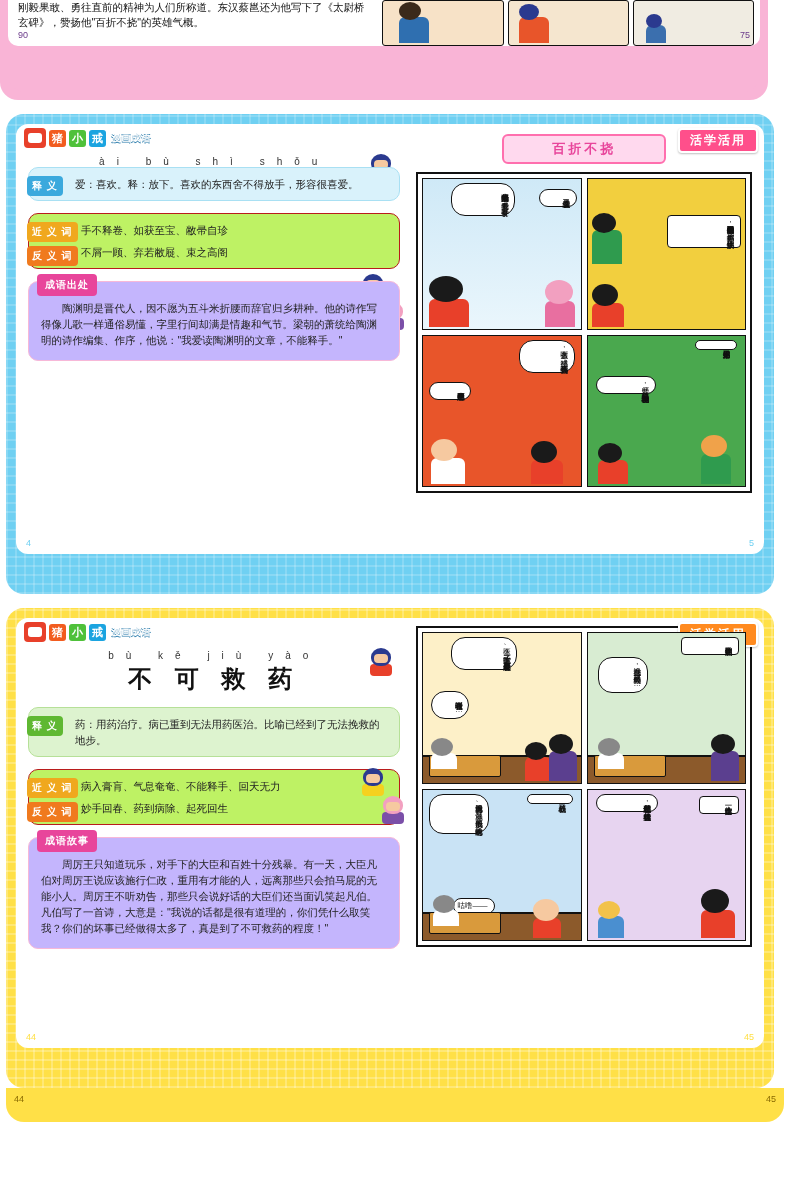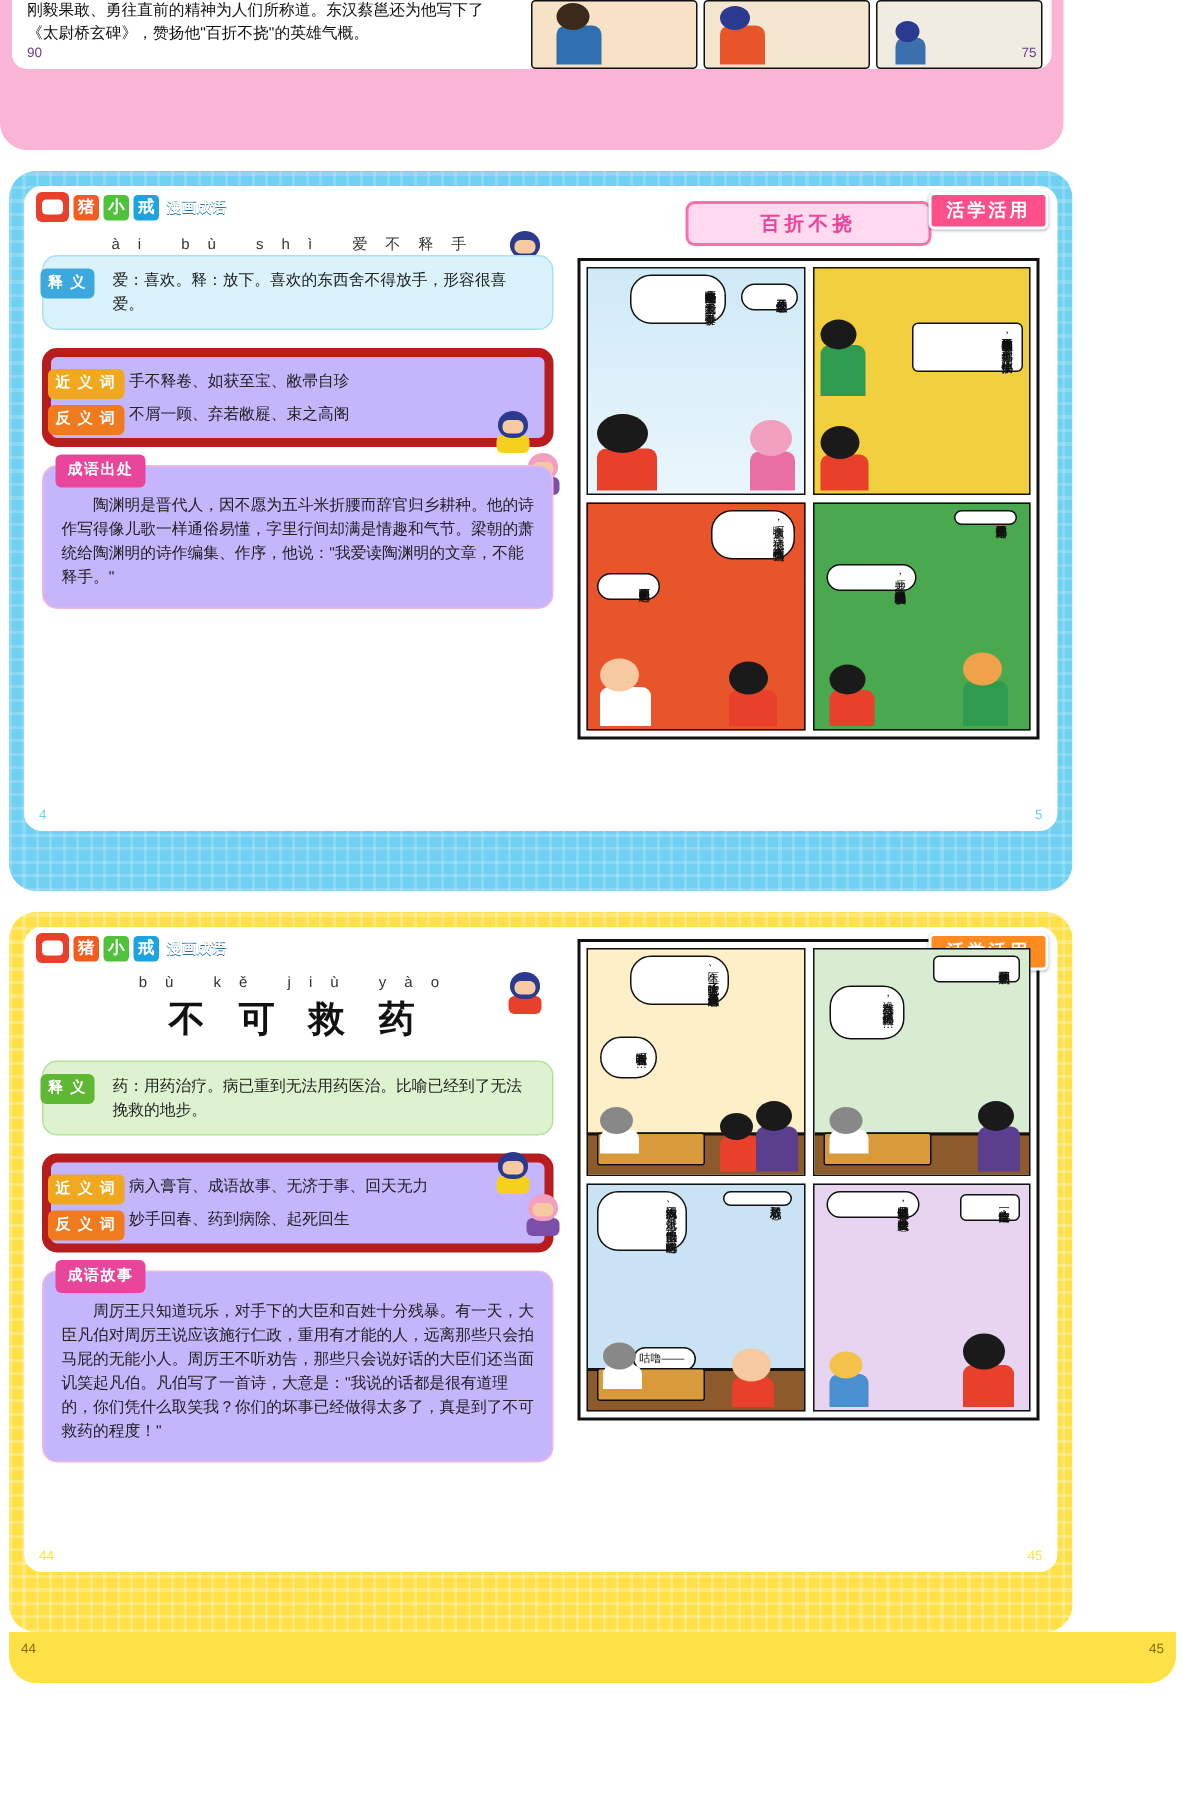--- a/index.html
+++ b/index.html
@@ -1,20 +1,20 @@
 <!DOCTYPE html>
 <html><head>
 <meta charset="utf-8">
 <style>
   html,body{margin:0;padding:0;background:#fff;}
   body{width:790px;font-family:"Liberation Sans","DejaVu Sans",sans-serif;}
   .page-wrap{width:790px;position:relative;}
 
   
-  .spread{position:relative;width:709px;box-sizing:border-box;}
+  .spread{position:relative;width:768px;box-sizing:border-box;}
 
   
   .spread-top{
     background:#f9b4d6;
     padding:0 8px 26px 8px;
     border-radius:0 0 18px 18px;
     position:relative;
     height:100px;
     overflow:hidden;
   }
@@ -83,21 +83,21 @@
   
   .tagbox{position:relative;margin:0 0 12px 0;border-radius:10px;padding:8px 10px 8px 46px;font-size:10.5px;line-height:16px;color:#222;}
   .tag{
     position:absolute;left:-2px;top:8px;font-size:10px;color:#fff;font-weight:bold;
     padding:2px 5px;border-radius:4px;letter-spacing:1px;
   }
   .box-shiyi{background:#d9f2fb;border:1px solid #a9e0f3;}
   .sp-yellow .box-shiyi{background:#ddf3cf;border:1px solid #b6e098;}
   .tag-shiyi{background:#3ba9dd;}
   .sp-yellow .tag-shiyi{background:#5fb832;}
-  .box-ci{background:#c4b5fd;border:6px solid #b91c1c;padding-left:52px;}
+  .box-ci{background:#bef264;border:1px solid #b91c1c;padding-left:52px;}
   .tag-jin{background:#f0a81e;}
   .tag-fan{background:#f07a1e;top:32px;}
   .line2{margin-top:6px;}
   .box-story{background:#c4b5fd;border:1px solid #f7b8d8;padding:18px 12px 12px 12px;}
   .tag-story{background:#e8459b;top:-8px;left:8px;padding:3px 8px;}
   .story-p{text-indent:2em;}
 
   
   .chibi{position:absolute;width:26px;height:30px;}
   .chibi .hd{width:20px;height:18px;background:#2b3a8f;border-radius:50% 50% 45% 45%;position:relative;margin:0 auto;}
@@ -190,21 +190,21 @@
 
       <div class="col-left">
         <div class="brand">
           <div class="head"></div>
           <span class="ch c1">猪</span>
           <span class="ch c2">小</span>
           <span class="ch c3">戒</span>
           <span class="sub">漫画成语</span>
         </div>
 
-        <div class="pinyin">ài bù shì 爱不释手</div>
+        <div class="pinyin">ài bù shì shǒu</div>
 
         <div class="chibi c-top">
           <div class="hd"></div>
             <div class="bd"></div>
         </div>
 
         <div class="tagbox box-shiyi">
           <span class="tag tag-shiyi">释 义</span>
           <span>爱：喜欢。释：放下。喜欢的东西舍不得放手，形容很喜爱。</span>
         </div>
@@ -318,21 +318,21 @@
             <div class="bd"></div>
         </div>
 
         <div class="tagbox box-shiyi">
           <span class="tag tag-shiyi">释 义</span>
           <span>药：用药治疗。病已重到无法用药医治。比喻已经到了无法挽救的地步。</span>
         </div>
 
         <div class="tagbox box-ci">
           <span class="tag tag-jin">近 义 词</span>
-          <div>病入膏肓、成语故事、无济于事、回天无力</div>
+          <div>病入膏肓、气息奄奄、不能释手、回天无力</div>
           <span class="tag tag-fan">反 义 词</span>
           <div class="line2">妙手回春、药到病除、起死回生</div>
         </div>
 
         <div class="chibi c-run">
           <div class="hd"></div>
             <div class="bd"></div>
         </div>
         <div class="chibi c-pig">
           <div class="hd"></div>

